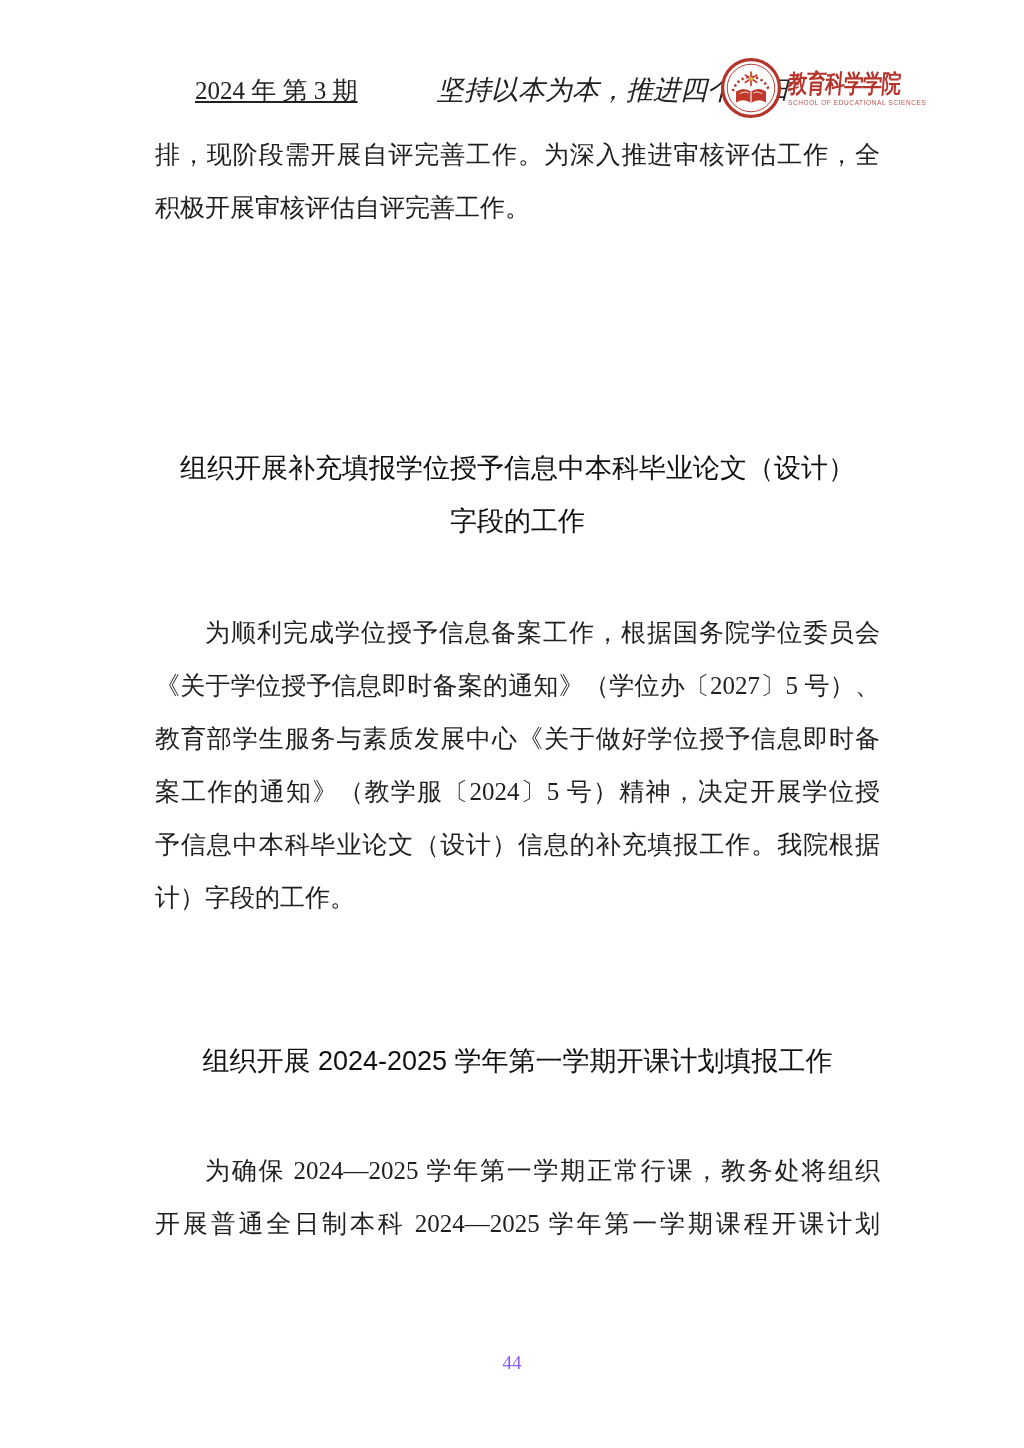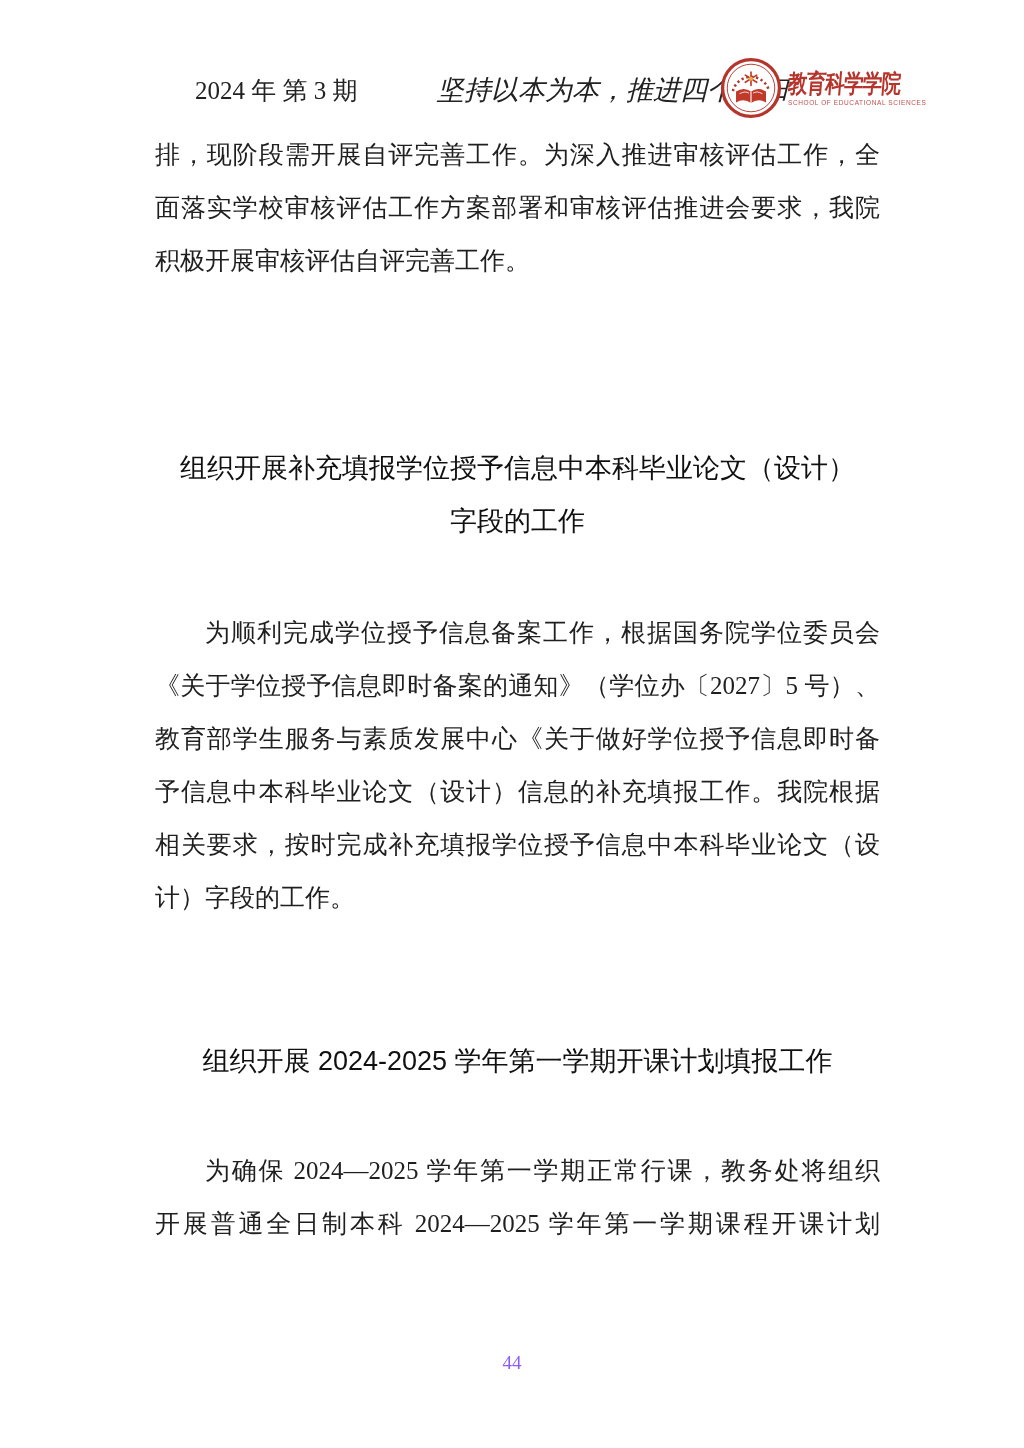--- a/index.html
+++ b/index.html
@@ -14,20 +14,21 @@
     overflow: hidden;
   }
 
   
   .hdr-issue {
     position: absolute;
     left: 195px; top: 74px;
     font-size: 25px;
     color: #222;
     white-space: nowrap;
+    text-decoration: underline;
   }
   .hdr-motto {
     position: absolute;
     left: 437px; top: 72px;
     font-size: 27px;
     font-style: italic;
     color: #222;
     white-space: nowrap;
   }
   .logo {
@@ -121,35 +122,34 @@
       <path d="M41 35.5 Q 35.5 32.5 32 35" fill="none" stroke="#ffffff" stroke-width="0.8"></path>
     </svg>
     <div class="logo-text">
       <div class="logo-cn">教育科学学院</div>
       <div class="logo-en">SCHOOL OF EDUCATIONAL SCIENCES</div>
     </div>
   </div>
 
   <div class="para" style="top:128px">
     <div class="line">排，现阶段需开展自评完善工作。为深入推进审核评估工作，全</div>
-    <div class="line">面落实学校审核评估工作方案部署和审核评估推进会要求，我院</div>
     <div class="line last">积极开展审核评估自评完善工作。</div>
   </div>
 
   <div class="heading" style="top:442px">
     <div>组织开展补充填报学位授予信息中本科毕业论文（设计）</div>
     <div>字段的工作</div>
   </div>
 
   <div class="para" style="top:606px">
     <div class="line indent">为顺利完成学位授予信息备案工作，根据国务院学位委员会</div>
     <div class="line">《关于学位授予信息即时备案的通知》（学位办〔2027〕5 号）、</div>
     <div class="line">教育部学生服务与素质发展中心《关于做好学位授予信息即时备</div>
+    <div class="line">案工作的通知》（教学服〔2024〕5 号）精神，决定开展学位授</div>
     <div class="line">予信息中本科毕业论文（设计）信息的补充填报工作。我院根据</div>
-    <div class="line">相关要求，按时完成补充填报学位授予信息中本科毕业论文（设</div>
     <div class="line last">计）字段的工作。</div>
   </div>
 
   <div class="heading" style="top:1035px">组织开展 2024-2025 学年第一学期开课计划填报工作</div>
 
   <div class="para" style="top:1144px">
     <div class="line indent">为确保 2024—2025 学年第一学期正常行课，教务处将组织</div>
     <div class="line">开展普通全日制本科 2024—2025 学年第一学期课程开课计划</div>
   </div>
 

